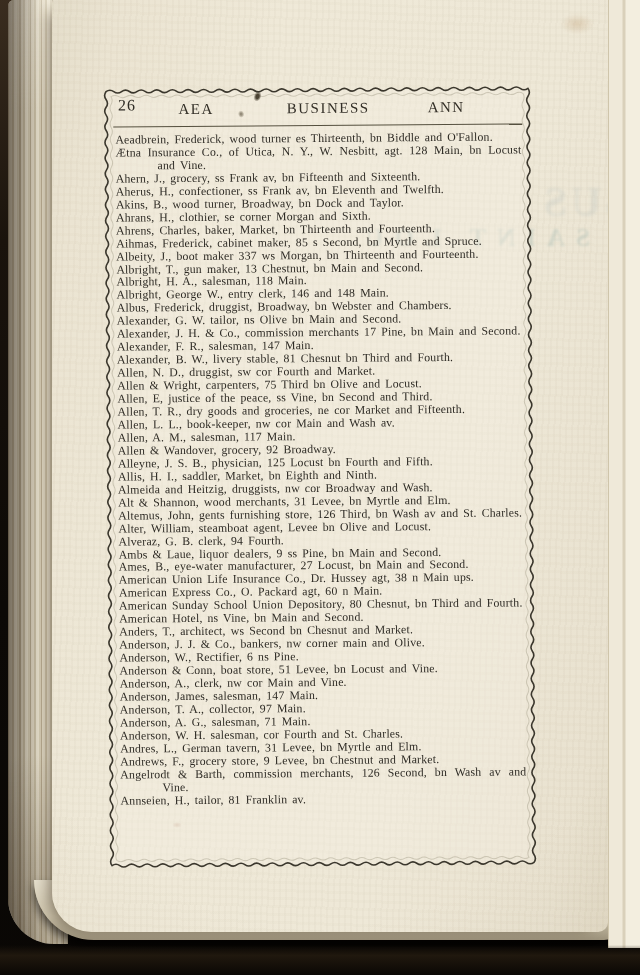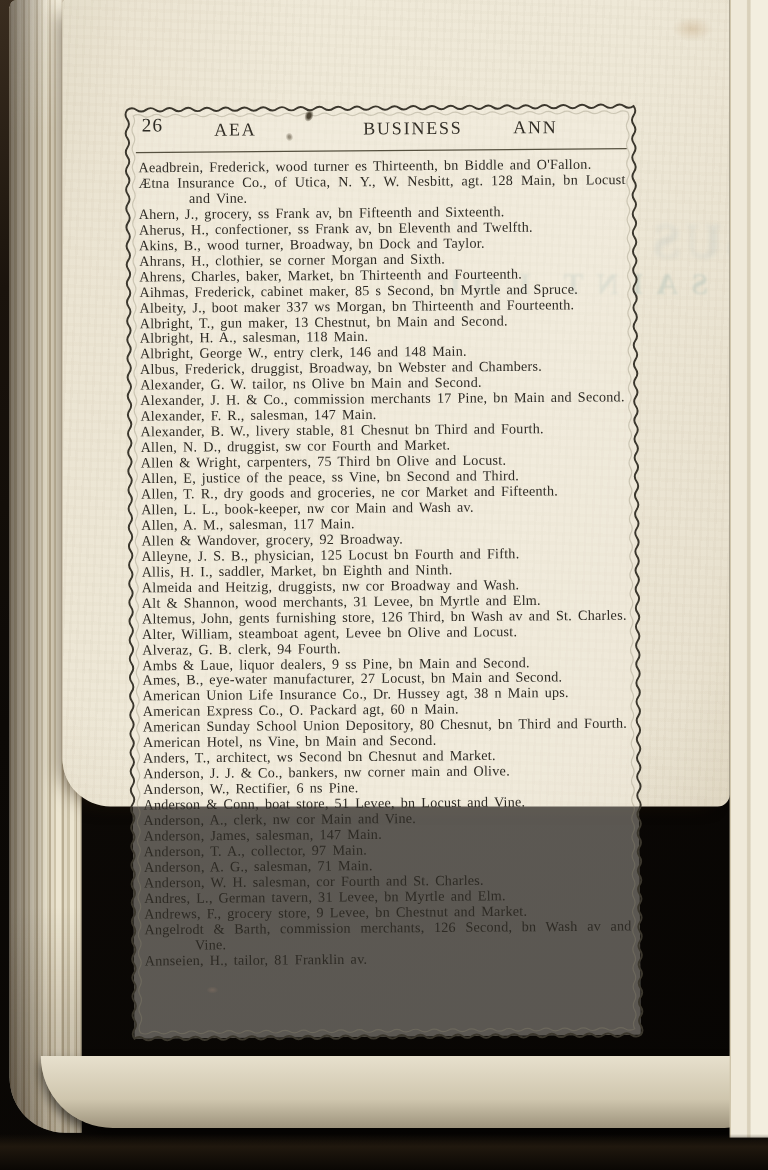--- a/index.html
+++ b/index.html
@@ -22,21 +22,21 @@
   }
   
   .under-pages{
     position:absolute;left:34px;top:880px;width:592px;height:60px;
     background:linear-gradient(180deg,#e7e0cd,#cfc6ae 60%,#9d937c);
     border-radius:0 0 22px 60px;
     box-shadow:0 6px 10px rgba(0,0,0,.6);
   }
   
   .page{
-    position:absolute;left:52px;top:0;width:556px;height:672px;
+    position:absolute;left:52px;top:0;width:556px;height:932px;
     background:linear-gradient(103deg,#e4ddca 0%,#ebe4d2 9%,#efe9d8 30%,#eee8d7 68%,#e9e2d0 92%,#e4dcc8 100%);
     border-radius:3px 0 10px 40px;
     box-shadow:-10px 4px 16px -8px rgba(40,25,10,.55);
   }
   .page .vignette{
     position:absolute;inset:0;border-radius:inherit;
     background:radial-gradient(ellipse 120% 95% at 48% 42%,rgba(0,0,0,0) 60%,rgba(110,90,55,.12) 100%);
   }
   .page .grain{
     position:absolute;inset:0;border-radius:inherit;
@@ -80,21 +80,21 @@
     transform:rotate(-0.45deg);
     background:rgba(245,240,228,.35);
   }
   .wavy-border{position:absolute;left:-5px;top:-5px;}
   .pg-num{
     position:absolute;left:12px;top:5px;font-size:16px;color:#2e2b24;letter-spacing:1px;
   }
   .run-head{position:absolute;top:10px;transform:translateX(-50%);
     font-size:15px;letter-spacing:1.5px;color:#332f27;}
   .h-left{left:90px;}
-  .h-center{left:238px;}
+  .h-center{left:222px;}
   .h-right{left:340px;}
   .smudge1{
     position:absolute;left:148px;top:1px;width:7px;height:10px;border-radius:50% 40% 60% 50%;
     background:radial-gradient(ellipse,#4c4434 30%,rgba(76,68,52,0) 75%);transform:rotate(20deg);
   }
   .smudge2{
     position:absolute;left:132px;top:20px;width:6px;height:7px;border-radius:50%;
     background:radial-gradient(ellipse,rgba(90,80,60,.6) 20%,rgba(90,80,60,0) 75%);transform:rotate(-15deg);
   }
   .head-rule{

